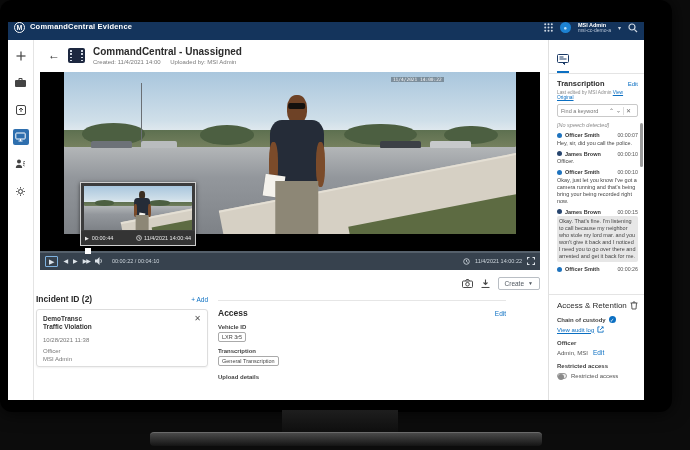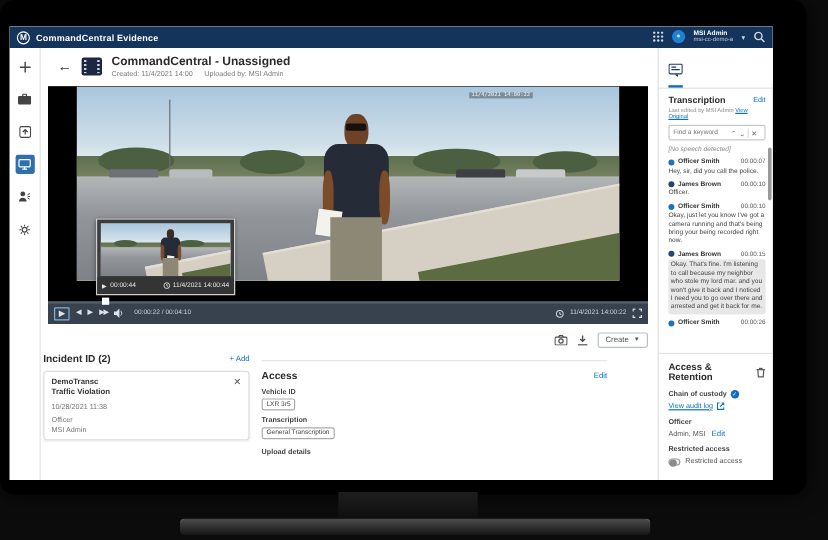--- a/index.html
+++ b/index.html
@@ -10,21 +10,21 @@
   .stand-neck { position:absolute; left:282px; top:410px; width:116px; height:24px;
                 background:linear-gradient(180deg,#1e1e1e,#0d0d0d); }
   .stand-base { position:absolute; left:150px; top:432px; width:392px; height:14px;
                 border-radius:4px; background:linear-gradient(180deg,#4a4a4a,#141414);
                 border-top:1px solid #6a6a6a; }
   .screen { position:absolute; left:8px; top:22px; width:636px; height:378px; background:#fff;
             overflow:hidden; font-size:7px; color:#333; }
 
   
   .appbar { position:absolute; left:0; top:0; width:100%; height:18px; background:#14345c;
-            display:flex; align-items:center; padding:0 6px; color:#fff; z-index:30; }
+            display:flex; align-items:flex-start; padding:0 6px; color:#fff; z-index:30; }
   .logo { width:11px; height:11px; border:1px solid #fff; border-radius:50%; display:flex;
           align-items:center; justify-content:center; font-size:7px; font-weight:bold; margin-right:5px; }
   .brand { font-size:7.5px; font-weight:bold; letter-spacing:.2px; }
   .appbar-right { margin-left:auto; display:flex; align-items:center; gap:7px; }
   .avatar { width:11px; height:11px; border-radius:50%; background:#1d82d2; display:flex;
             align-items:center; justify-content:center; font-size:6px; color:#bfe0f5; }
   .user-block { line-height:1.1; }
   .user-name { font-size:5.5px; font-weight:bold; }
   .user-org { font-size:5px; color:#b9c6d8; }
   .caret { font-size:6px; color:#cfd8e3; }
@@ -148,21 +148,21 @@
   .entry { margin-bottom:4px; }
   .entry-head { display:flex; align-items:center; gap:3px; }
   .dot { width:5px; height:5px; border-radius:50%; flex:none; }
   .speaker { font-size:5.5px; font-weight:bold; color:#333; white-space:nowrap; }
   .etime { margin-left:auto; font-size:5.3px; color:#555; }
   .etext { font-size:5.5px; color:#444; line-height:1.28; margin-top:1.5px; }
   .entry.hl .etext { background:#e7e7e7; border-radius:2px; padding:2px 2px; }
 
   .access { border-top:1px solid #e4e4e4; padding:6px 6px 0 8px; height:106px; }
   .access-head { display:flex; align-items:center; }
-  .access-title { font-size:8px; font-weight:bold; color:#2b2b2b; }
+  .access-title { font-size:8px; font-weight:normal; color:#2b2b2b; }
   .access-head .icon-btn { margin-left:auto; }
   .chain-row { display:flex; align-items:center; gap:3px; margin-top:6px; }
   .bold-label { font-size:6px; font-weight:bold; color:#444; }
   .check { width:7px; height:7px; border-radius:50%; background:#0b6fc2; color:#fff; font-size:5px;
            display:flex; align-items:center; justify-content:center; }
   .audit-row { display:flex; align-items:center; gap:3px; margin-top:3px; }
   .audit-row .link { text-decoration:underline; font-size:6px; }
   .officer-row { display:flex; align-items:center; gap:5px; margin-top:3px; font-size:6px; color:#555; }
   .toggle-row { display:flex; align-items:center; gap:4px; margin-top:4px; font-size:6px; color:#555; }
   .toggle { width:10px; height:6px; border:1px solid #9a9a9a; border-radius:3px; position:relative; background:#eee; }

